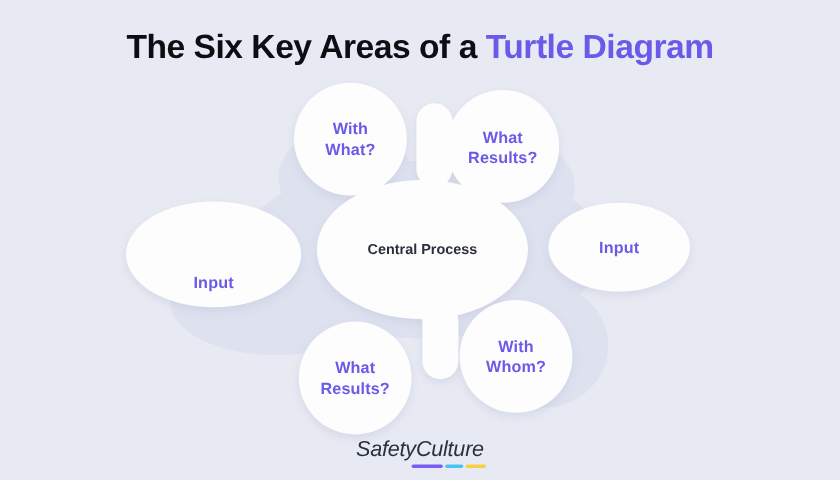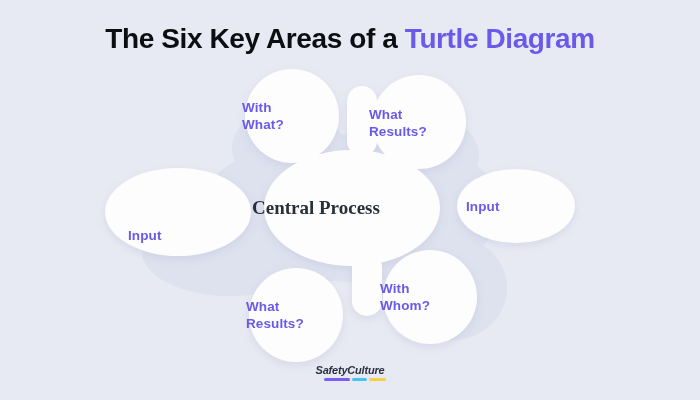--- a/index.html
+++ b/index.html
@@ -16,35 +16,35 @@
   .title{position:absolute;top:22px;left:0;width:700px;text-align:center;
          font-size:28px;line-height:34px;font-weight:bold;letter-spacing:-0.4px;
          color:var(--c-titleDark);}
   .title .accent{color:var(--c-titleAccent);}
 
   .diagram-svg{position:absolute;left:0;top:0;width:700px;height:400px;}
   .sil{fill:var(--c-silhouette);}
   .white-shapes{filter:drop-shadow(0 3px 4px rgba(168,176,204,0.30));}
   .white-shapes *{fill:var(--c-shape);}
 
-  .node-label{position:absolute;font-weight:bold;
+  .node-label{position:absolute;text-align:center;font-weight:bold;
               color:var(--c-label);font-size:13.5px;line-height:17px;
               white-space:pre-line;letter-spacing:0.1px;}
   .lbl-with-what{left:242px;top:99px;width:100px;}
   .lbl-what-results-top{left:369px;top:106px;width:100px;}
   .lbl-input{left:128px;top:204px;width:100px;margin-top:23px;}
   .lbl-output{left:466px;top:198px;width:100px;}
   .lbl-what-results-bottom{left:246px;top:298px;width:100px;}
   .lbl-with-whom{left:380px;top:280px;width:100px;}
-  .lbl-central{left:252px;top:197px;width:200px;font-size:19px;line-height:22px;
-               color:var(--c-centerText);letter-spacing:0;font-family:Liberation Serif, serif;}
+  .lbl-central{left:252px;top:197px;width:200px;font-size:12px;line-height:22px;
+               color:var(--c-centerText);letter-spacing:0;}
 
   .brand-wrap{position:absolute;left:0;top:364px;width:700px;
               display:flex;justify-content:center;}
-  .brand{position:relative;font-size:11px;font-weight:bold;font-style:italic;
+  .brand{position:relative;font-size:18px;font-weight:normal;font-style:italic;
          letter-spacing:-0.2px;color:var(--c-brand);padding-bottom:5px;}
   .brand-bar{position:absolute;right:-2px;bottom:0;width:62px;height:3.5px;
              display:flex;gap:2px;}
   .brand-bar .seg{height:100%;border-radius:2px;}
   .seg-1{width:26px;background:var(--c-bar1);}
   .seg-2{width:15px;background:var(--c-bar2);}
   .seg-3{width:17px;background:var(--c-bar3);}
 </style>
 </head>
 <body>

